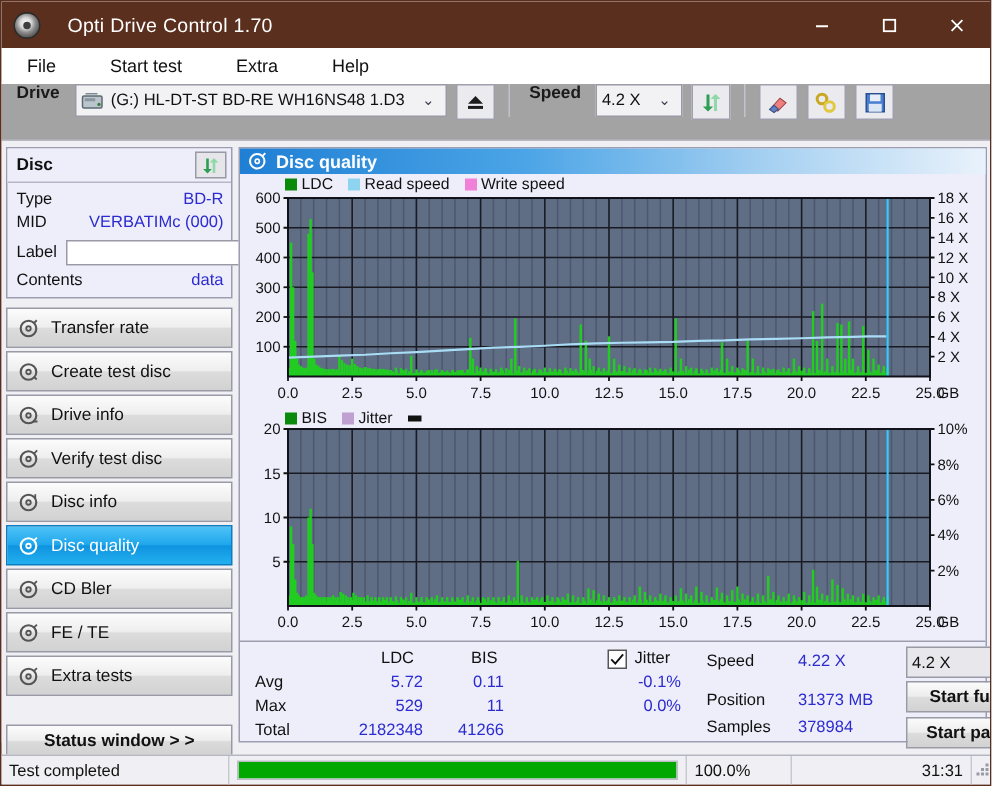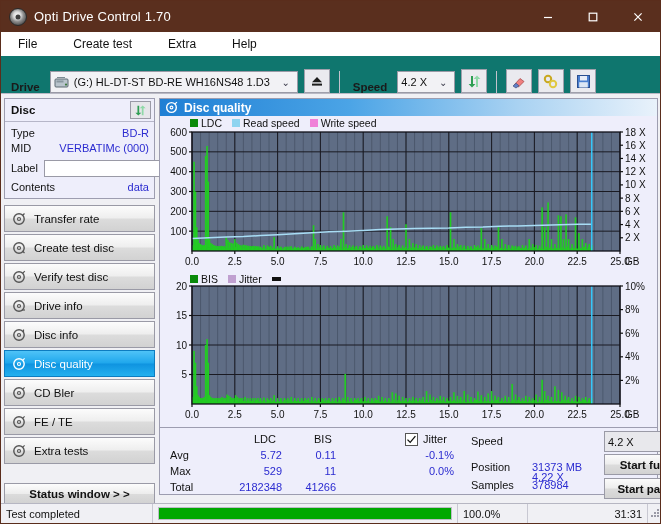--- a/index.html
+++ b/index.html
@@ -18,20 +18,21 @@
     border: 1px solid #5a2d1c;
     overflow: hidden;
   }
 
   
   #titlebar {
     height: 31px;
     background: #5a2f1e;
     display: flex; align-items: center;
     position: relative;
+    gap: 11px;
   }
   #titlebar .app-icon {
     width: 18px; height: 18px;
     margin-left: 8px; margin-right: 7px;
     border-radius: 50%;
     background: radial-gradient(circle at 45% 40%, #fdfdfd 0%, #d8d8d8 28%, #8f8f8f 48%, #5e5e5e 70%, #3a3a3a 100%);
     border: 1px solid #2a2a2a;
     position: relative;
   }
   #titlebar .app-icon::after {
@@ -58,23 +59,23 @@
     padding-left: 8px; gap: 18px;
     border-bottom: 1px solid #ffffff;
   }
   #menubar .mi {
     padding: 3px 9px; font-size: 12px; color: #111;
   }
 
   
   #toolbar {
     height: 38px;
-    background: #0f766e;
+    background: #a3a3a3;
     border-bottom: 1px solid #b9b9c4;
-    display: flex; align-items: flex-end;
+    display: flex; align-items: flex-start;
     padding: 0 6px; gap: 6px;
   }
   .tb-label { font-size: 11.5px; font-weight: bold; color: #1a1a1a; padding: 0 4px; }
   .combo {
     height: 22px; background: #f2f2f5;
     border: 1px solid #9a9aa6;
     display: flex; align-items: center;
     padding: 0 2px 0 3px; font-size: 11px; color: #111;
     position: relative;
   }
@@ -261,21 +262,21 @@
       <div class="wbtn">
         <svg width="12" height="12" viewBox="0 0 12 12">
             <path d="M2.4 2.4 L9.6 9.6 M9.6 2.4 L2.4 9.6" stroke="#fff" stroke-width="1.2"></path>
           </svg>
       </div>
     </div>
   </div>
 
   <div id="menubar">
     <div class="mi">File</div>
-    <div class="mi">Create test</div>
+    <div class="mi">Start test</div>
     <div class="mi">Extra</div>
     <div class="mi">Help</div>
   </div>
 
   <div id="toolbar">
     <div class="tb-label">Drive</div>
     <div class="combo" id="drive-combo">
       <svg width="16" height="15" viewBox="0 0 16 15" style="margin-right:4px;flex:none;">
         <rect x="1" y="4" width="13" height="8" rx="1" fill="#b9c4cc" stroke="#5c6a72"></rect>
         <rect x="2.5" y="5.5" width="7" height="2" fill="#8a979f"></rect>
@@ -383,34 +384,34 @@
               <path d="M10.5 10 L12.5 12" stroke="#555" stroke-width="1.2"></path>
             </svg>
         </span>
         <span>Create test disc</span>
       </div>
       <div class="navbtn">
         <span class="nic">
           <svg width="14" height="14" viewBox="0 0 14 14">
               <circle cx="7" cy="7" r="5.2" fill="none" stroke="#555" stroke-width="1.4"></circle>
               <circle cx="7" cy="7" r="1.5" fill="none" stroke="#555" stroke-width="1.2"></circle>
-              <path d="M10.8 3.2 L12.8 1.2" stroke="#555" stroke-width="1.2"></path>
+              <path d="M10 11 L13 11" stroke="#555" stroke-width="1.2"></path>
             </svg>
         </span>
-        <span>Verify test disc</span>
+        <span>Drive info</span>
       </div>
       <div class="navbtn">
         <span class="nic">
           <svg width="14" height="14" viewBox="0 0 14 14">
               <circle cx="7" cy="7" r="5.2" fill="none" stroke="#555" stroke-width="1.4"></circle>
               <circle cx="7" cy="7" r="1.5" fill="none" stroke="#555" stroke-width="1.2"></circle>
-              <path d="M10 11 L13 11" stroke="#555" stroke-width="1.2"></path>
+              <path d="M10.8 3.2 L12.8 1.2" stroke="#555" stroke-width="1.2"></path>
             </svg>
         </span>
-        <span>Drive info</span>
+        <span>Verify test disc</span>
       </div>
       <div class="navbtn">
         <span class="nic">
           <svg width="14" height="14" viewBox="0 0 14 14">
               <circle cx="7" cy="7" r="5.2" fill="none" stroke="#555" stroke-width="1.4"></circle>
               <circle cx="7" cy="7" r="1.5" fill="none" stroke="#555" stroke-width="1.2"></circle>
               <path d="M11.5 4 L11.5 1.5" stroke="#555" stroke-width="1.2"></path>
             </svg>
         </span>
         <span>Disc info</span>
@@ -1639,21 +1640,21 @@
           <div class="chk" style="left:241px; top:2px;">
             <svg width="11" height="11" viewBox="0 0 11 11">
               <path d="M1.5 5.6 L4.2 8.4 L9.4 2.2" stroke="#111" stroke-width="1.3" fill="none"></path>
             </svg>
           </div>
           <span class="sg hdr" style="left:259px; top:2px;">Jitter</span>
           <span class="sg num" style="left:240px; top:18px; width:50px; text-align:right;">-0.1%</span>
           <span class="sg num" style="left:240px; top:34px; width:50px; text-align:right;">0.0%</span>
 
           <span class="sg hdr" style="left:307px; top:4px;">Speed</span>
-          <span class="sg num" style="left:368px; top:4px;margin-top:36px;">4.22 X</span>
+          <span class="sg num" style="left:368px; top:4px;">4.22 X</span>
           <span class="sg hdr" style="left:307px; top:30px;">Position</span>
           <span class="sg num" style="left:368px; top:30px;">31373 MB</span>
           <span class="sg hdr" style="left:307px; top:48px;">Samples</span>
           <span class="sg num" style="left:368px; top:48px;">378984</span>
 
           <div class="combo-sm" style="left:440px; top:0px; width:78px;">
             <span>4.2 X</span>
 
           </div>
           <div class="btn-std" style="left:440px; top:23px; width:78px; height:21px;">

